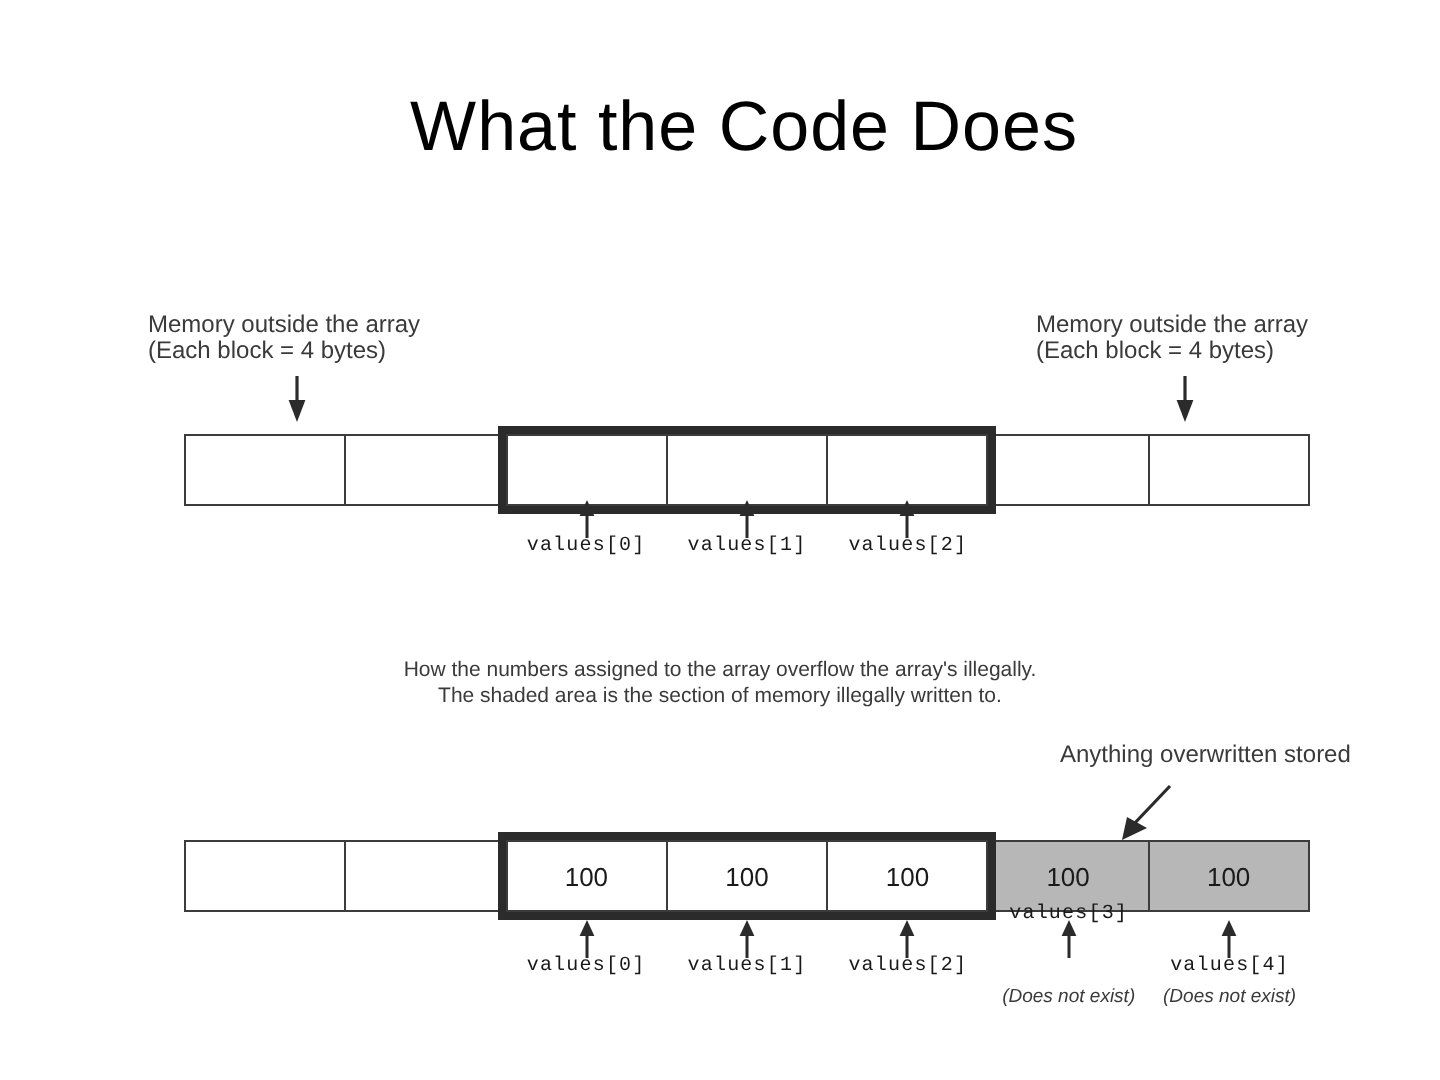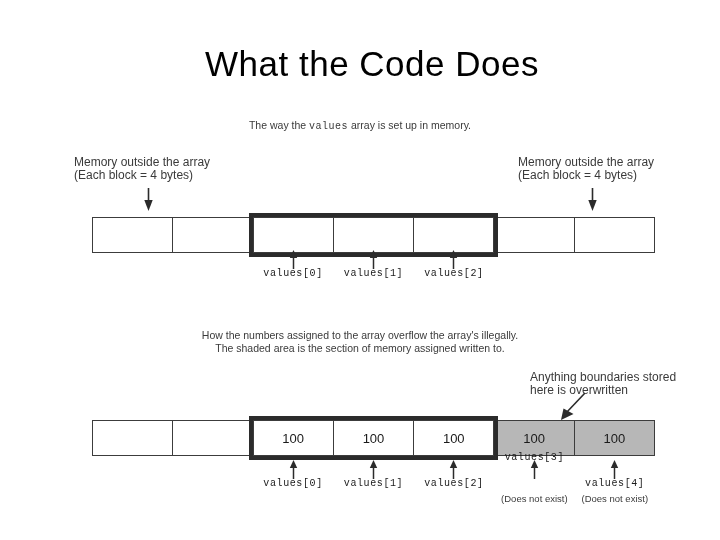--- a/index.html
+++ b/index.html
@@ -136,29 +136,29 @@
     width: 90px;
   }
   .idx-note {
     position: absolute;
     text-align: center;
     font-family: "Liberation Sans", sans-serif;
     font-size: 9.5px;
     color: #3a3a3a;
     white-space: nowrap;
     width: 90px;
+    font-style: italic;
   }
 </style>
 </head>
 <body>
 
 <div id="slide-title">What the Code Does</div>
 
 <div id="caption-top" class="caption">
-  <div><span>The way the </span><span class="mono">values</span><span> array is set up in memory.</span></div>
 </div>
 
 <div id="label-outside-left" class="side-label">
   <div>Memory outside the array</div>
   <div>(Each block = 4 bytes)</div>
 </div>
 
 <div id="label-outside-right" class="side-label">
   <div>Memory outside the array</div>
   <div>(Each block = 4 bytes)</div>
@@ -197,26 +197,25 @@
     <div class="idx-label" style="left: 328.5px; top: 268px;">values[1]</div>
     <svg class="up-arrow" viewBox="0 0 9 19" style="left: 449.429px; top: 250px;">
       <line x1="4.5" y1="19" x2="4.5" y2="6" stroke="#2b2b2b" stroke-width="1.5"></line>
       <polygon points="4.5,0 0.8,8 8.2,8" fill="#2b2b2b"></polygon>
     </svg>
     <div class="idx-label" style="left: 408.929px; top: 268px;">values[2]</div>
   </div>
 
 <div id="caption-middle" class="caption">
   <div>How the numbers assigned to the array overflow the array's illegally.</div>
-  <div>The shaded area is the section of memory assigned written to.</div>
+  <div>The shaded area is the section of memory illegally written to.</div>
 </div>
 
 <div id="label-overwritten" class="side-label">
-  <div>Anything boundaries stored</div>
-  <div>here is overwritten</div>
+  <div>Anything overwritten stored</div>
 </div>
 
 <svg id="arrow-diagonal" viewBox="0 0 34 30">
   <line x1="30" y1="1" x2="11" y2="21" stroke="#2b2b2b" stroke-width="1.6"></line>
   <polygon points="6,28 8.5,16.5 18.5,22" fill="#2b2b2b"></polygon>
 </svg>
 
 <div id="mem-row-2" class="mem-row">
     <div class="mem-cell"></div>
     <div class="mem-cell"></div>

